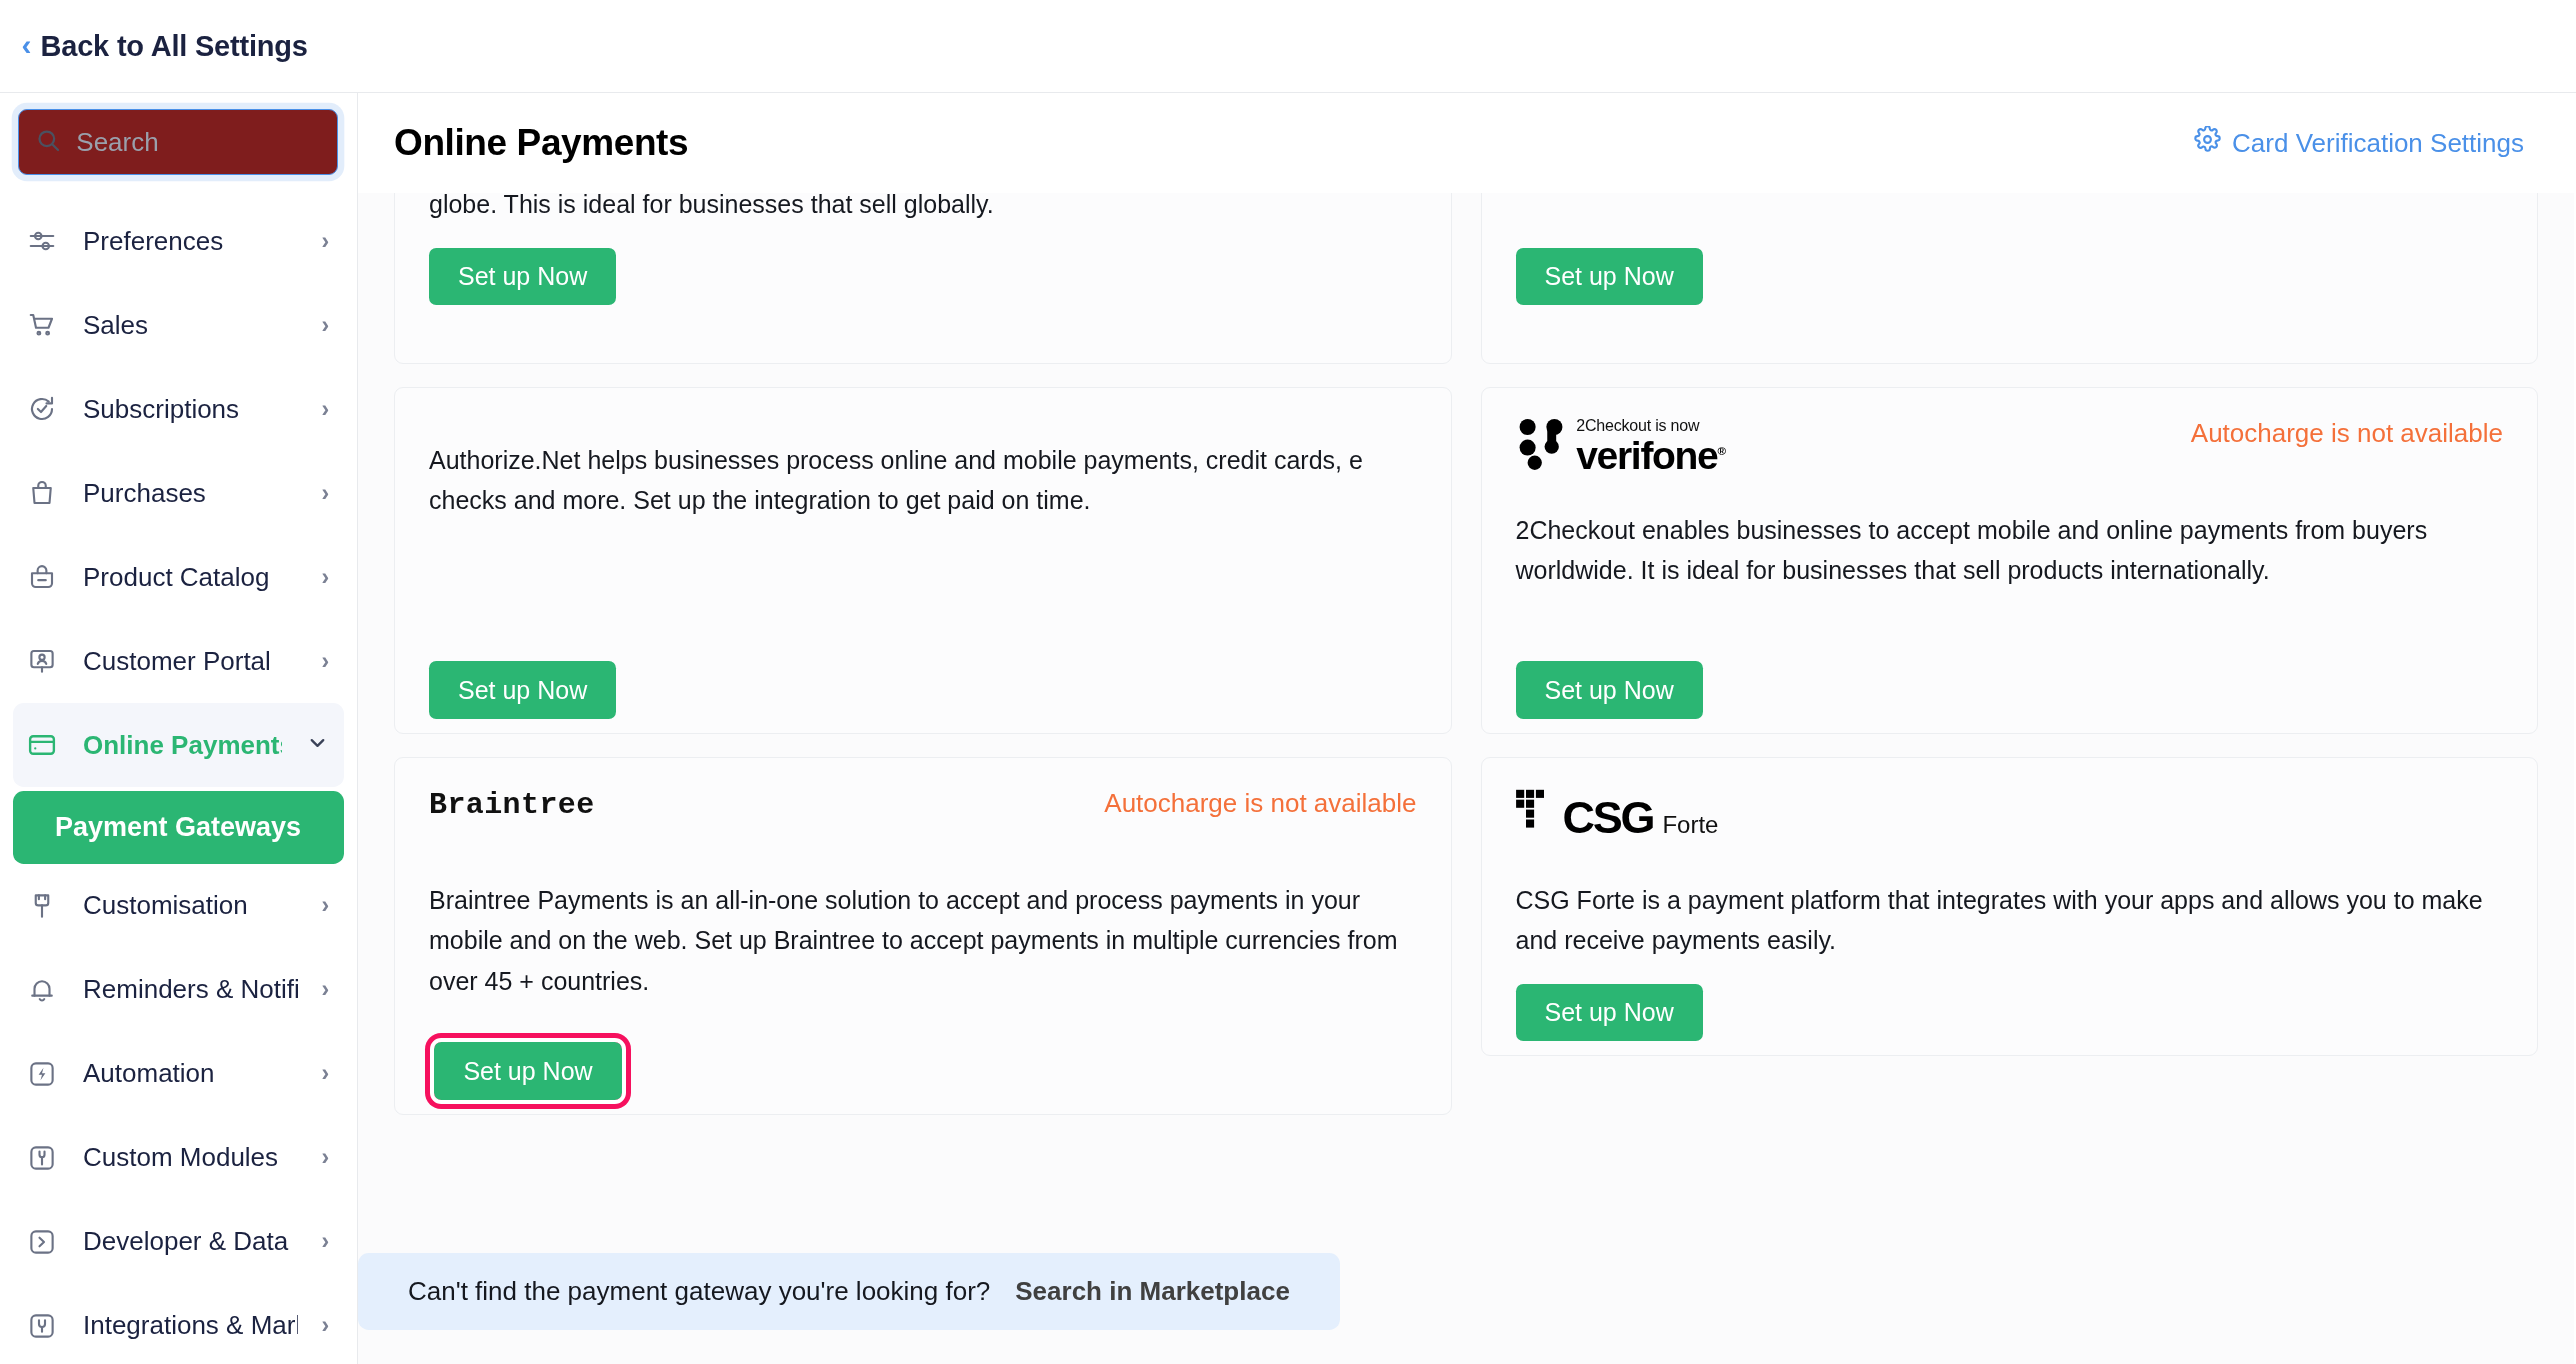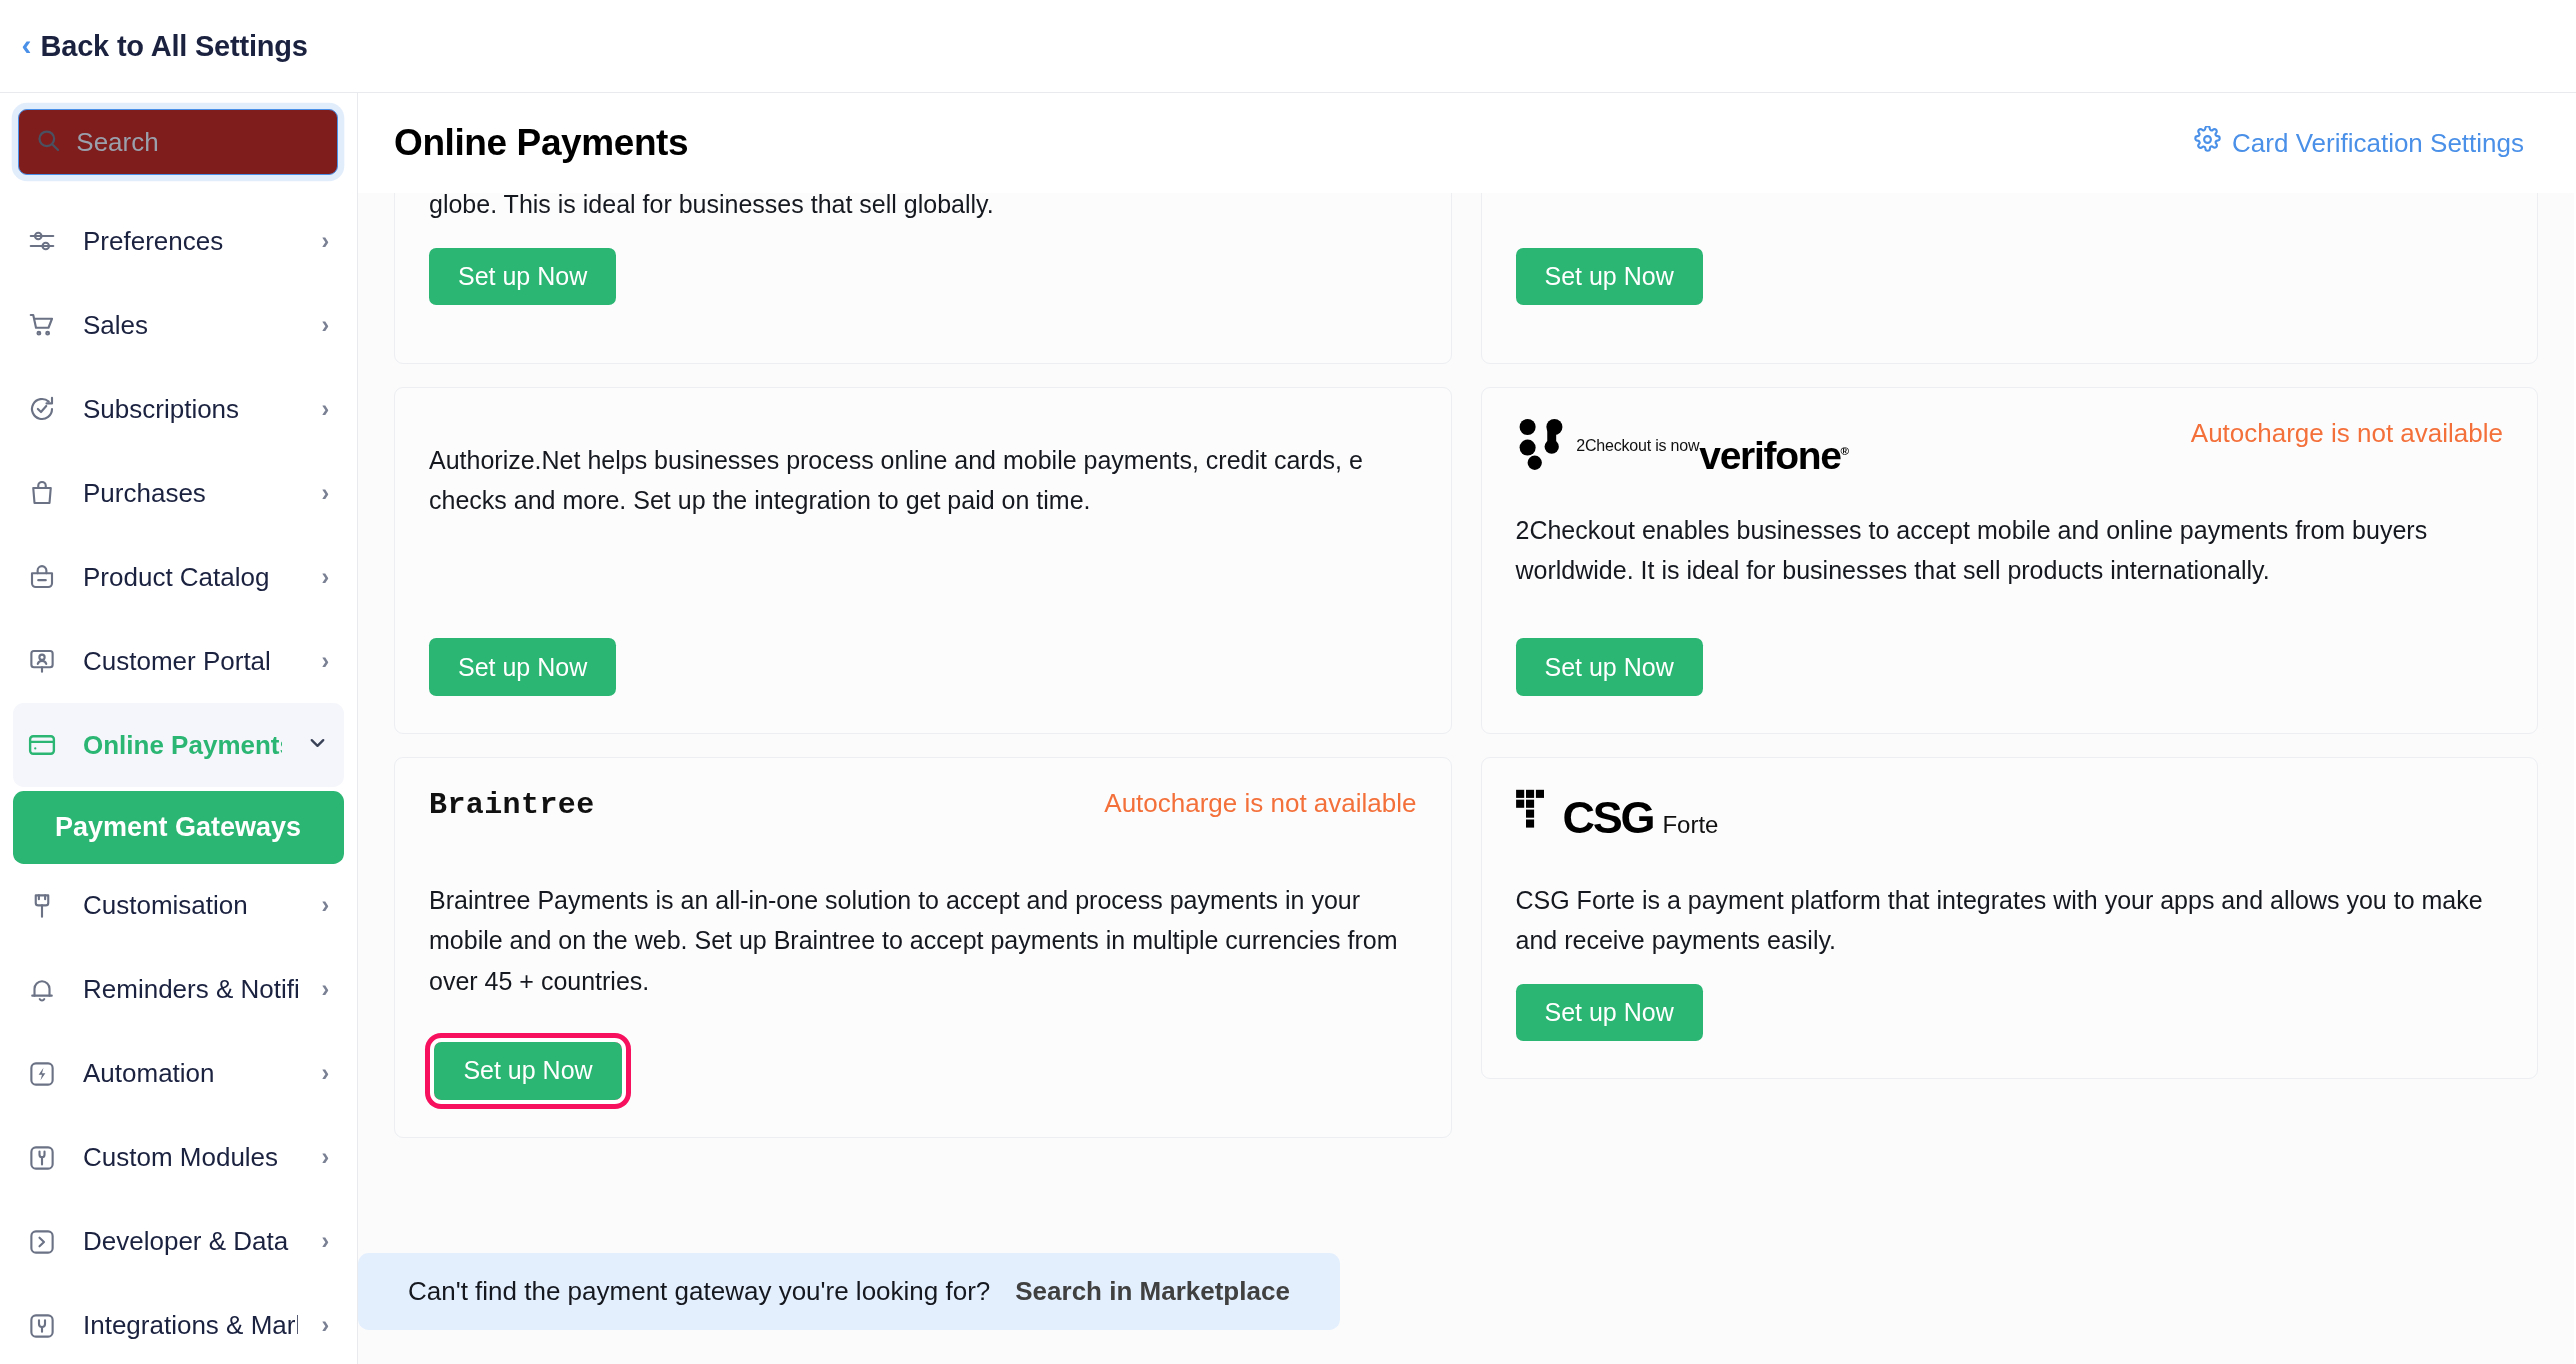--- a/index.html
+++ b/index.html
@@ -137,21 +137,21 @@
     margin-top: -97px;
   }
   .grid-row {
     display: flex; gap: 29px; margin-bottom: 23px;
   }
   .card {
     flex: 1 1 0; min-width: 0;
     background: #fcfcfd;
     border: 1.8px solid #eceef1;
     border-radius: 9px;
-    padding: 30px 34px 37px 34px;
+    padding: 30px 34px 14px 34px;
     display: flex; flex-direction: column;
   }
   .card.tall { min-height: 347px; }
   .card-top {
     display: flex; align-items: flex-start; justify-content: space-between;
     gap: 18px; min-height: 70px;
   }
   .card-desc {
     font-size: 25px; line-height: 1.62; color: #15181f;
     margin-top: 21.5px;
@@ -468,21 +468,21 @@
                 <span>
                   <svg width="50" height="52" viewBox="0 0 56 58" fill="#000">
                     <circle cx="13" cy="10" r="9"></circle>
                       <circle cx="43" cy="10" r="9"></circle>
                     <circle cx="13" cy="33" r="9"></circle>
                       <circle cx="40" cy="32" r="8"></circle>
                     <circle cx="21" cy="50" r="8"></circle>
                     <rect x="35" y="10" width="10" height="24"></rect>
                   </svg>
                 </span>
-                <div style="display:flex; flex-direction:row; align-items:flex-start;">
+                <div style="display:flex; flex-direction:column; align-items:flex-start;">
                   <div class="vf-sub">2Checkout is now</div>
                   <div class="vf-name"><span>verifone</span><span class="vf-reg">®</span></div>
                 </div>
               </div>
               <div class="badge-warn">Autocharge is not available</div>
             </div>
             <div class="card-desc">2Checkout enables businesses to accept mobile and online payments from buyers worldwide. It is ideal for businesses that sell products internationally.</div>
             <div class="card-spacer"></div>
             <button class="setup-btn">Set up Now</button>
           </div>

